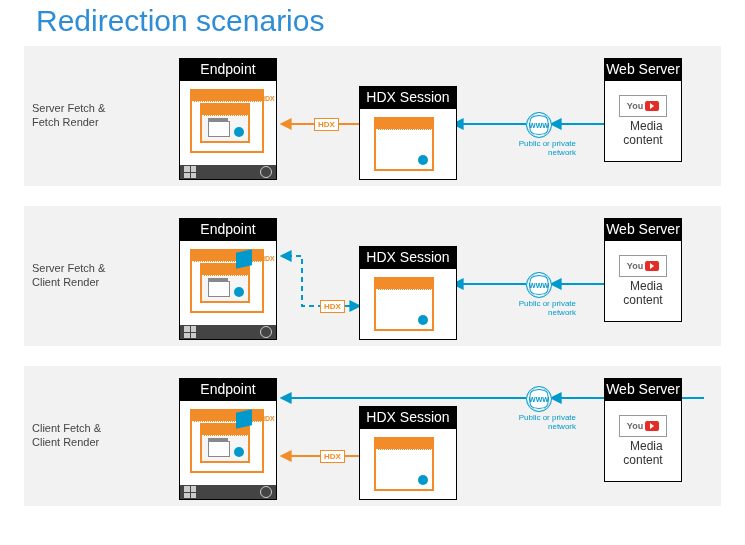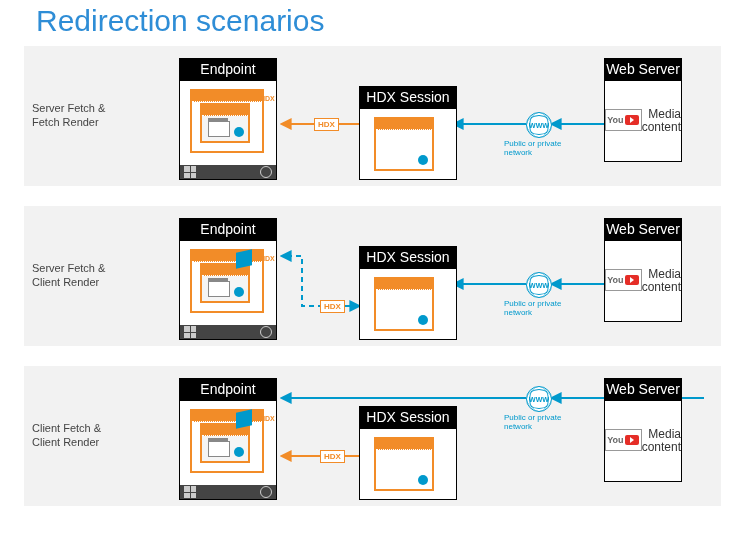--- a/index.html
+++ b/index.html
@@ -7,21 +7,21 @@
   .row{background:#f2f2f2;margin:0 24px 20px;position:relative;height:140px}
   .rowlabel{position:absolute;left:8px;top:50%;transform:translateY(-50%);color:#444;font-size:11px;line-height:1.25}
   .node-wrap{position:absolute}
   .node-header{background:#000;color:#fff;font-size:14px;text-align:center;padding:3px 0}
   .node-body{border:1px solid #000;background:#fff}
   .endpoint{left:155px;top:12px;width:98px}
   .endpoint .node-body{height:98px;position:relative}
   .hdx{left:335px;top:40px;width:98px}
   .hdx .node-body{height:70px;position:relative}
   .webserver{left:580px;top:12px;width:78px}
-  .webserver .node-body{height:80px;position:relative;display:flex;flex-direction:row;align-items:center;justify-content:center}
+  .webserver .node-body{height:80px;position:relative;display:flex;flex-direction:column;align-items:center;justify-content:center}
   .yt{width:46px;height:20px;border:1px solid #999;display:flex;align-items:center;justify-content:center;margin-bottom:3px;font-size:9px;font-weight:bold;color:#666}
   .yt .play{width:14px;height:10px;background:#e52d27;border-radius:2px;margin-left:2px;position:relative}
   .yt .play::after{content:"";position:absolute;left:5px;top:2px;border-left:4px solid #fff;border-top:3px solid transparent;border-bottom:3px solid transparent}
   .media-caption{font-size:12px;color:#333;text-align:right;line-height:1.1}
   .box-orange{position:absolute;border:2px solid #f28c28;background:#fff}
   .mini-header{height:10px;background:#f28c28;border-bottom:1px dotted #fff}
   .endpoint .outer{left:10px;top:8px;width:70px;height:60px}
   .endpoint .inner{left:20px;top:22px;width:46px;height:36px;background:#f5f5f5}
   .play-circle{position:absolute;right:4px;bottom:4px;width:10px;height:10px;border-radius:50%;background:#0099cc}
   .browser-icon{position:absolute;left:6px;top:16px;width:20px;height:14px;border:1px solid #888;background:#fff}
@@ -29,21 +29,21 @@
   .caption-hdx{position:absolute;left:68px;top:4px;font-size:7px;font-weight:bold;color:#f28c28}
   .bottom-bar{position:absolute;left:0;right:0;bottom:0;height:14px;background:#444;display:flex;align-items:center;padding:0 4px}
   .squares{width:12px;height:12px;display:grid;grid-template:1fr 1fr/1fr 1fr;gap:1px}
   .squares div{background:#ccc}
   .ring{position:absolute;right:4px;width:10px;height:10px;border:1.5px solid #ccc;border-radius:50%}
   .hdx .outer{left:14px;top:8px;width:56px;height:50px}
   .hdx-badge{position:absolute;border:1px solid #f28c28;color:#f28c28;font-size:8px;font-weight:bold;padding:1px 3px;background:#fff}
   .globe{position:absolute;width:24px;height:24px;border:1.5px solid #0099cc;border-radius:50%;display:flex;align-items:center;justify-content:center;font-size:7px;color:#0099cc;font-weight:bold;background:#fff}
   .globe::before{content:"";position:absolute;inset:10% 0;border-top:1px solid #0099cc;border-bottom:1px solid #0099cc;border-radius:50%}
   .globe::after{content:"";position:absolute;inset:0 10%;border-left:1px solid #0099cc;border-right:1px solid #0099cc;border-radius:50%}
-  .net-label{position:absolute;font-size:8px;color:#0099cc;text-align:left;line-height:1.1}
+  .net-label{position:absolute;font-size:8px;color:#0099cc;text-align:right;line-height:1.1}
   svg.conn{position:absolute;left:0;top:0;width:100%;height:100%;pointer-events:none}
   .arrow-blue{stroke:#0099cc;stroke-width:2;fill:none;marker-end:url(#ab)}
   .arrow-orange{stroke:#f28c28;stroke-width:2;fill:none;marker-end:url(#ao)}
   .arrow-blue-dash{stroke:#0099cc;stroke-width:2;fill:none;stroke-dasharray:5 4;marker-end:url(#ab);marker-start:url(#abs)}
 </style>
 </head>
 <body>
 
 <div class="title">Redirection scenarios</div>
 <svg width="0" height="0" style="position:absolute">

